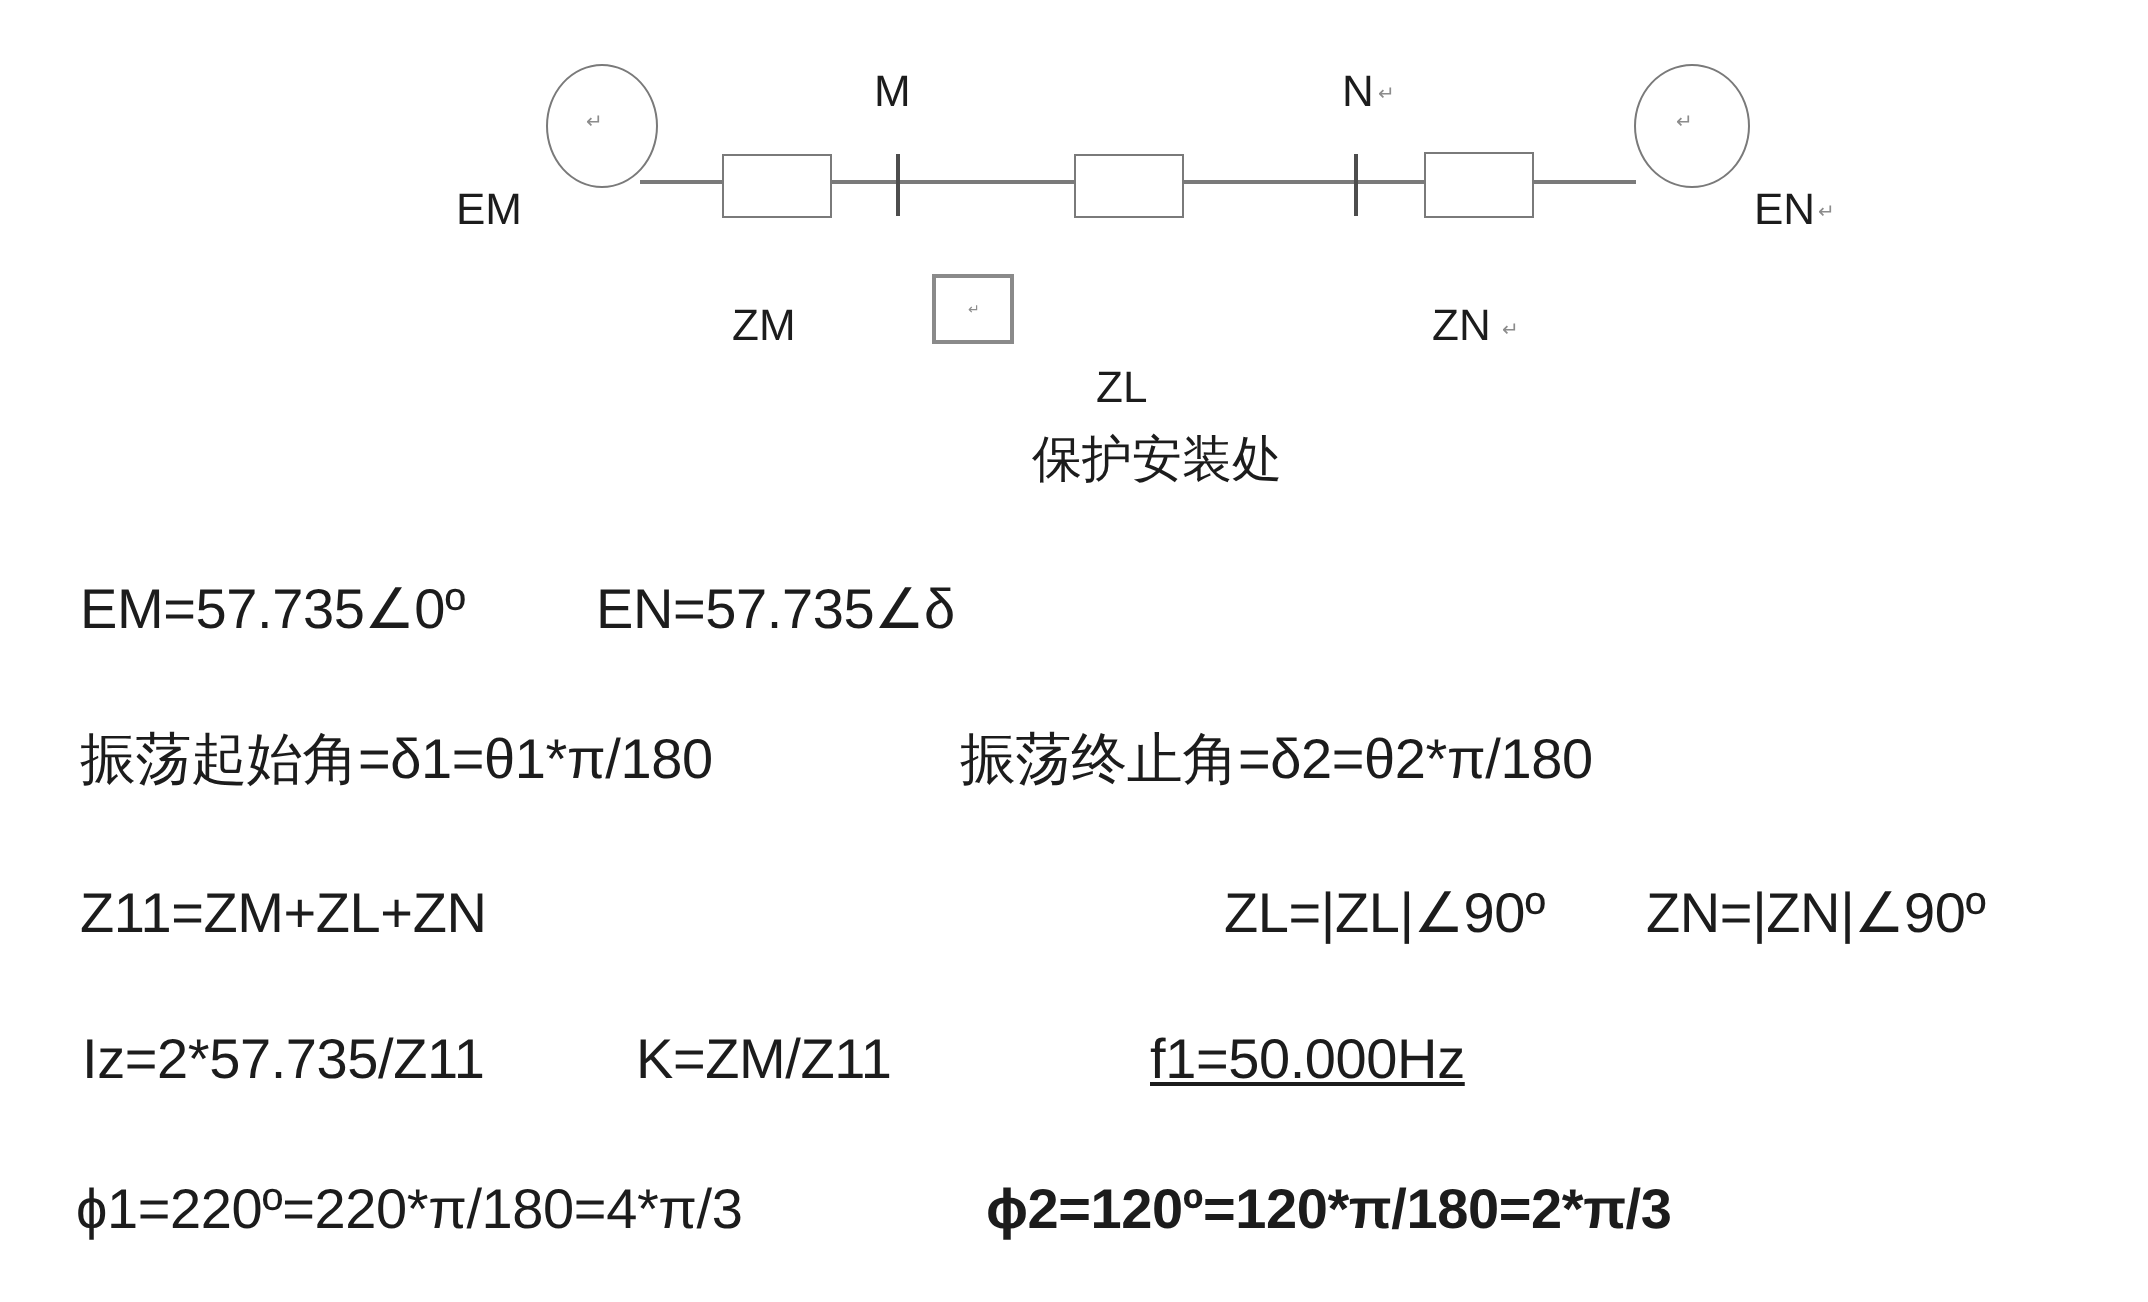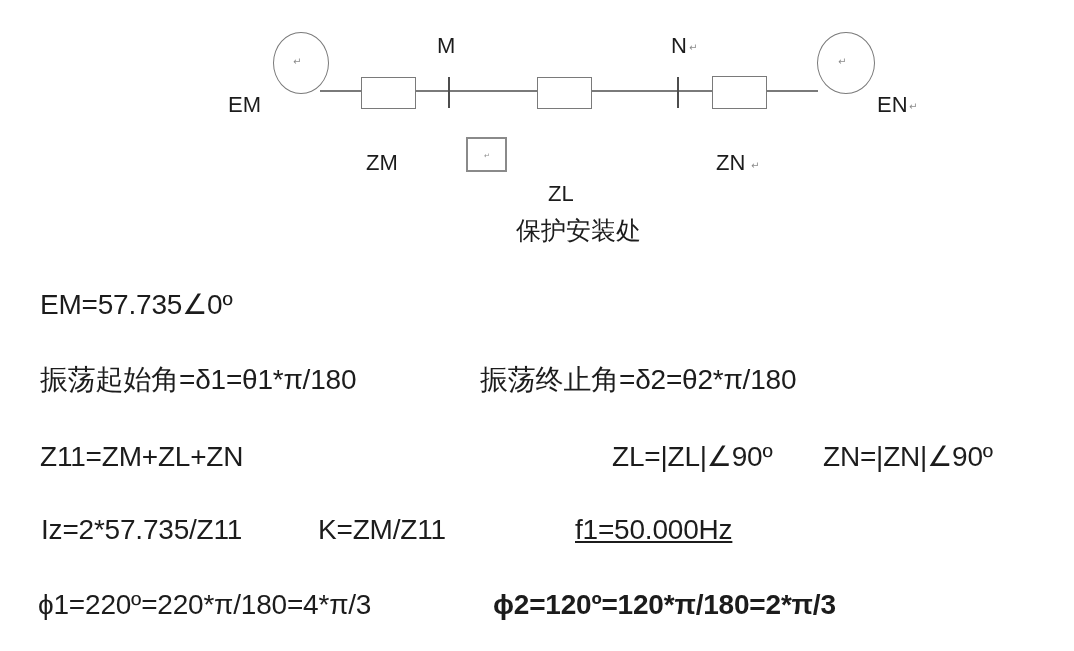--- a/index.html
+++ b/index.html
@@ -110,20 +110,21 @@
     <span class="abs dlabel" style="left:548px;top:138px;margin-top:44px;">ZL</span>
     <span class="abs dlabel" style="left:716px;top:151px;">ZN</span>
     <span class="abs pmark" style="left:751px;top:161px;">↵</span>
 
     <span class="abs caption" style="left:516px;top:217px;">保护安装处</span>
   </div>
 
   <div class="abs" style="left:0;top:260px;width:902px;height:391px;margin-left:10px;">
 
     <span class="abs eq" style="left:30px;top:28px;">EM=57.735∠0º</span>
+    <span class="abs eq" style="left:288px;top:28px;">EN=57.735∠δ</span>
 
     <span class="abs eq" style="left:30px;top:103px;">振荡起始角=δ1=θ1*π/180</span>
     <span class="abs eq" style="left:470px;top:103px;">振荡终止角=δ2=θ2*π/180</span>
 
     <span class="abs eq" style="left:30px;top:180px;">Z11=ZM+ZL+ZN</span>
     <span class="abs eq" style="left:602px;top:180px;">ZL=|ZL|∠90º</span>
     <span class="abs eq" style="left:813px;top:180px;">ZN=|ZN|∠90º</span>
 
     <span class="abs eq" style="left:31px;top:253px;">Iz=2*57.735/Z11</span>
     <span class="abs eq" style="left:308px;top:253px;">K=ZM/Z11</span>

